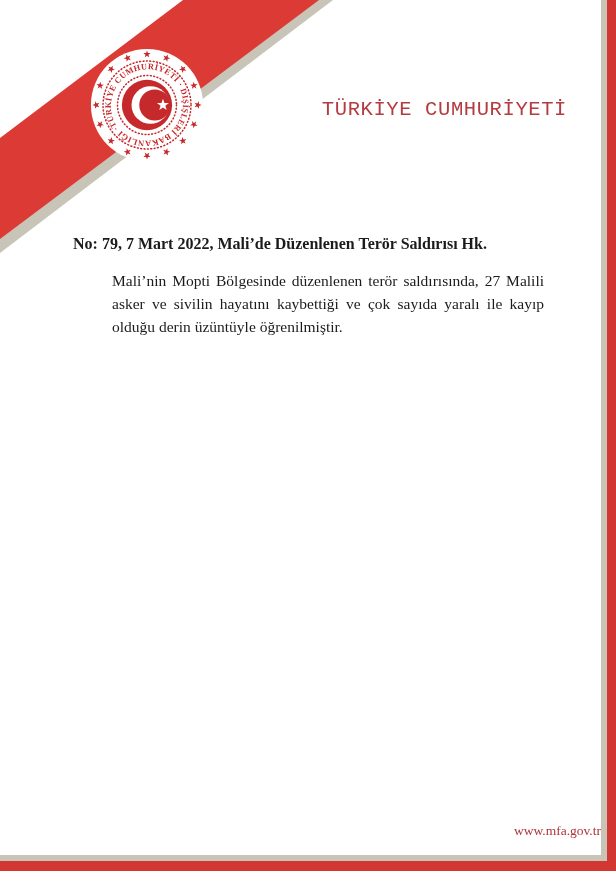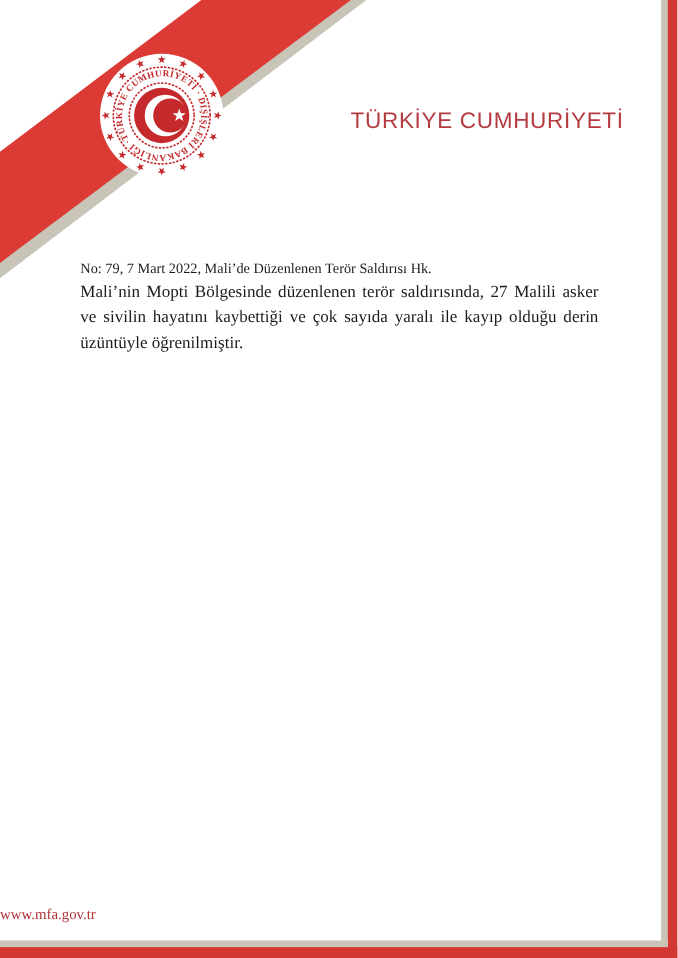--- a/index.html
+++ b/index.html
@@ -40,34 +40,34 @@
   }
   
   .emblem{position:absolute;left:89px;top:47px;width:116px;height:116px;z-index:3;}
   .emblem svg{display:block;width:100%;height:100%;}
   .ring-text{font-family:"Liberation Serif", serif;font-size:8.6px;font-weight:bold;letter-spacing:0.45px;fill:var(--emblem-red);}
   
   .ministry-title{
     position:absolute;top:96px;right:49px;z-index:3;
     text-align:right;color:var(--title-red);
     font-size:20.5px;line-height:27px;letter-spacing:0.6px;
-    font-family:Liberation Sans, sans-serif;
+    font-family:Liberation Mono, monospace;
   }
   
   .doc-body{
     position:absolute;left:73px;top:233px;width:471px;
     color:var(--body-black);
     font-size:15.5px;line-height:23px;
   }
-  .doc-heading{font-size:13px;font-weight:normal;line-height:21px;}
-  .doc-body p{text-align:justify;margin-bottom:12px;}
+  .doc-heading{font-size:16px;font-weight:bold;margin-bottom:15px;line-height:21px;}
+  .doc-body p{text-align:justify;margin-bottom:12px;margin-left:39px;}
   
   .footer{
     position:absolute;left:0;top:823px;width:601px;z-index:3;
-    text-align:left;color:var(--footer-red);font-size:13.5px;
+    text-align:right;color:var(--footer-red);font-size:13.5px;
   }
 </style>
 </head>
 <body>
 
 <div class="page">
 
   <div class="ribbon-gray"></div>
   <div class="ribbon-red"></div>
 

